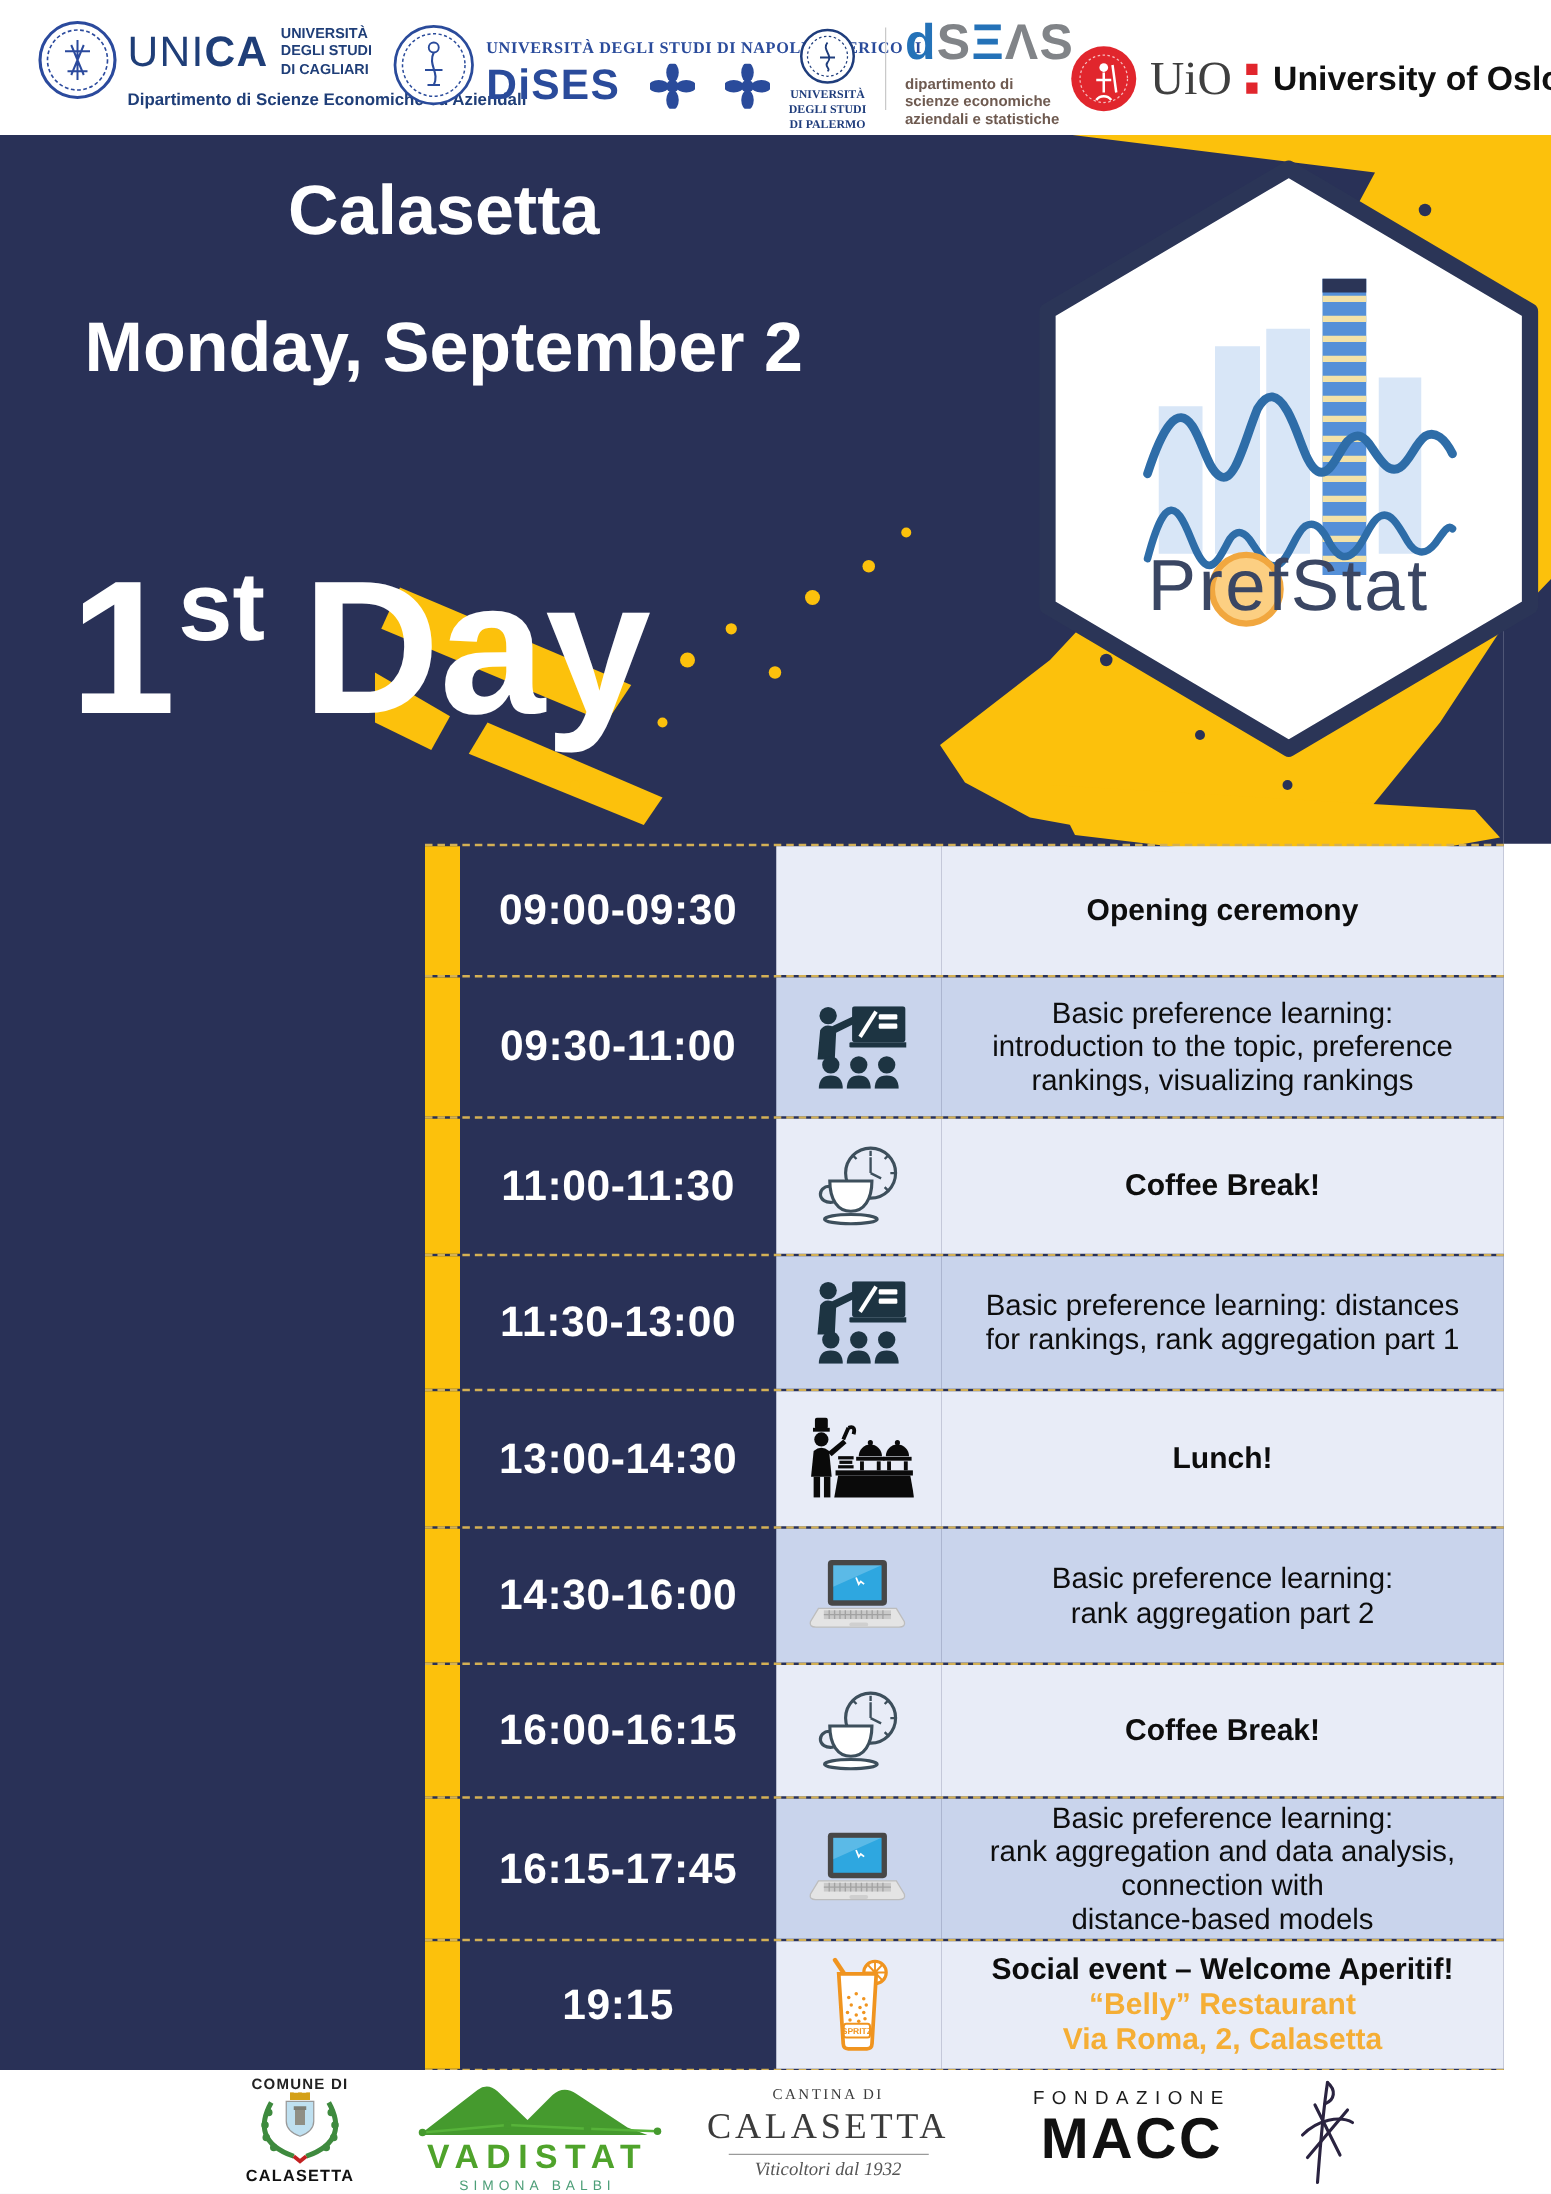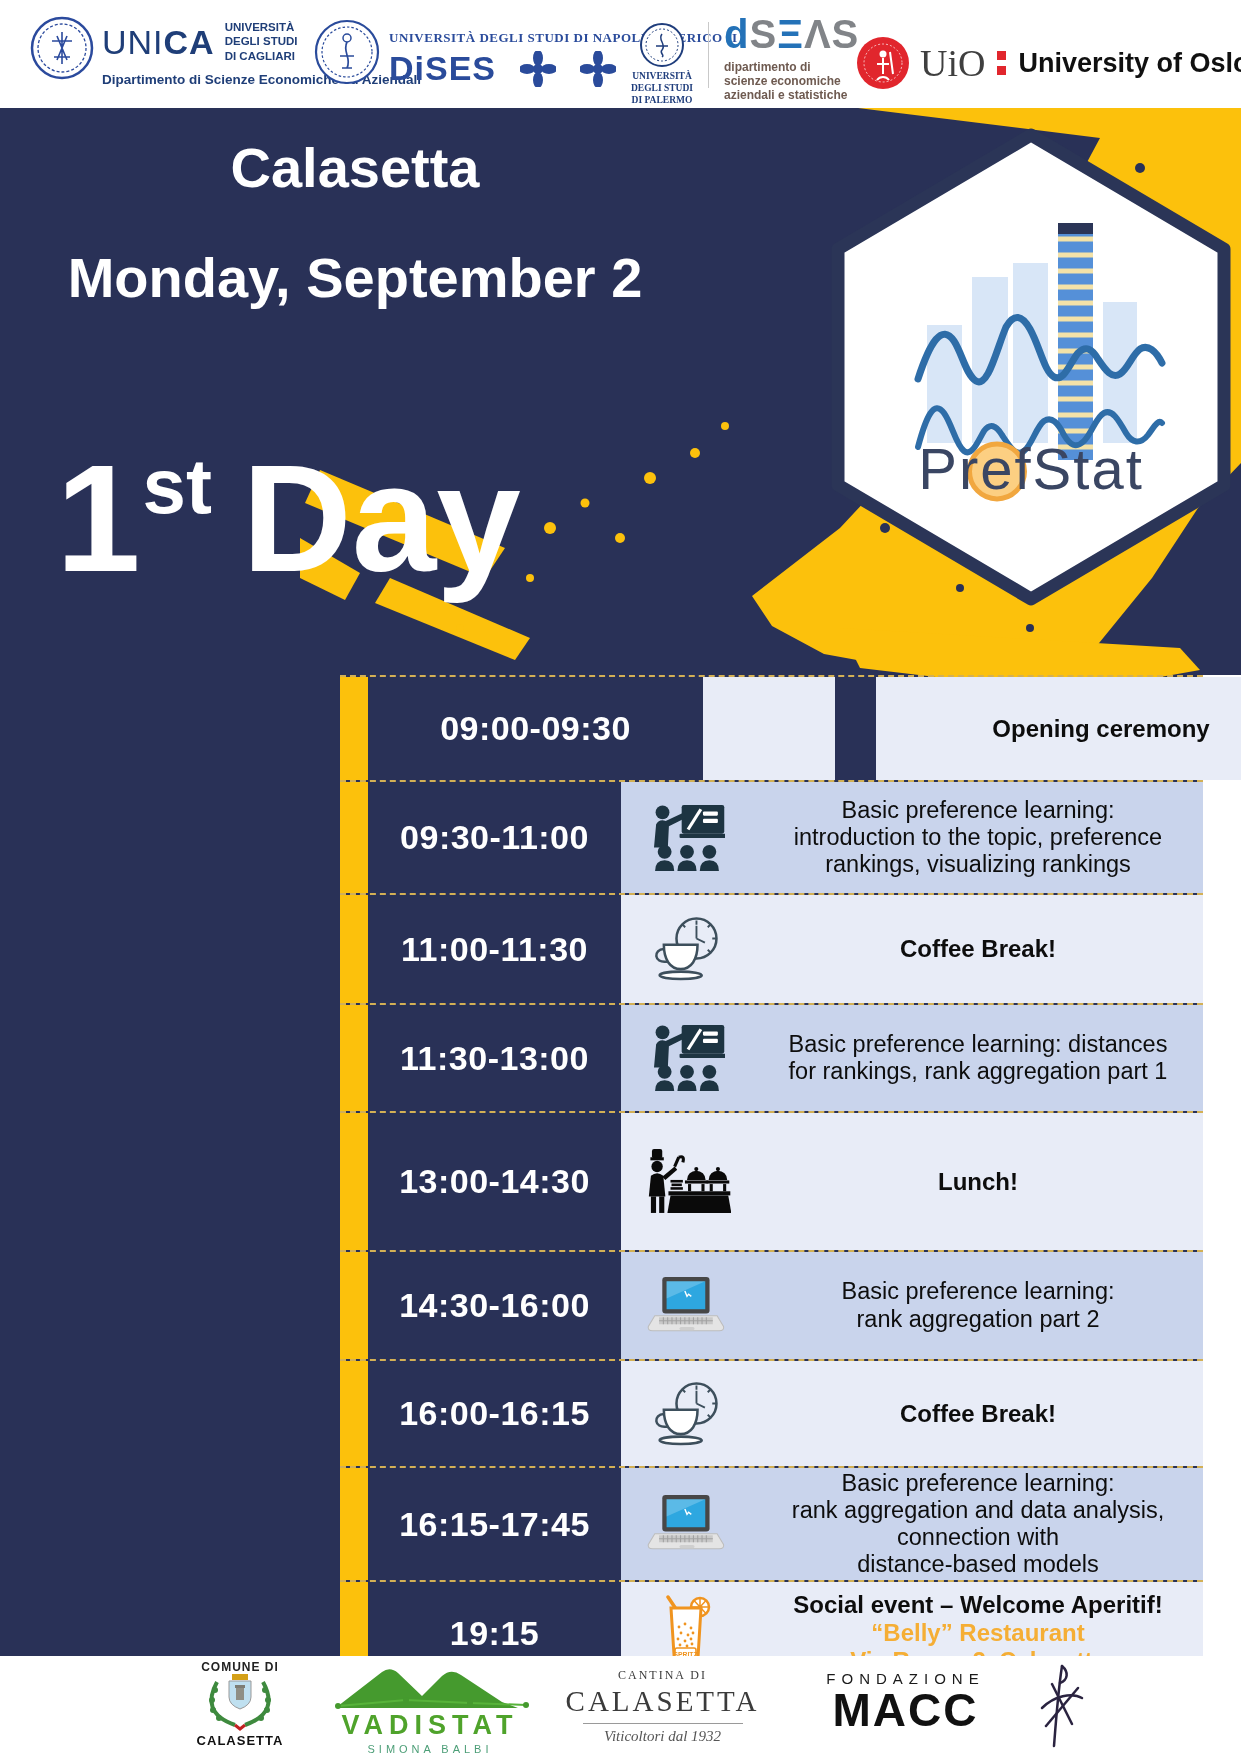--- a/index.html
+++ b/index.html
@@ -267,21 +267,21 @@
       <div class="uio-name">University of Oslo</div>
     </div>
   </div>
 
   <div class="hero-line hero-line1">Calasetta</div>
   <div class="hero-line hero-line2">Monday, September 2</div>
   <div class="hero-day"><span>1</span><span class="ord">st</span><span class="dayword">Day</span></div>
 
   <div class="table">
     <div>
-        <div class="s-row shade-light" style="height: 105px; gap: 41px;">
+        <div class="s-row shade-light" style="height: 105px;">
     <div class="c-bar"></div>
     <div class="c-time">09:00-09:30</div>
     <div class="c-icon" data-icon="none">
       
       
       
       
       
     </div>
     <div class="c-text">
@@ -356,21 +356,21 @@
         <path d="M26 62 Q26 52 35 52 Q44 52 44 62 Z"></path>
         <path d="M47 62 Q47 52 56 52 Q65 52 65 62 Z"></path>
       </svg>
 
     </div>
     <div class="c-text">
             <div class="ln ln-normal">Basic preference learning: distances</div>
             <div class="ln ln-normal">for rankings, rank aggregation part 1</div>
           </div>
   </div>
-        <div class="s-row shade-light" style="height: 139px;">
+        <div class="s-row shade-light" style="height: 110px;">
     <div class="c-bar"></div>
     <div class="c-time">13:00-14:30</div>
     <div class="c-icon" data-icon="lunch">
 
       <svg class="i-lunch" width="88" height="66" viewBox="0 0 84 64" fill="#0A0A0A">
         <rect x="8" y="0" width="10" height="9" rx="2"></rect>
               <rect x="6.5" y="8" width="13" height="3"></rect>
         <circle cx="13" cy="17" r="5.5"></circle>
         <path d="M5 46 L7 26 Q13 21 19 26 L21 46 Z"></path>
         <path d="M18 27 L30 17 L32.5 20 L21 30 Z"></path>

